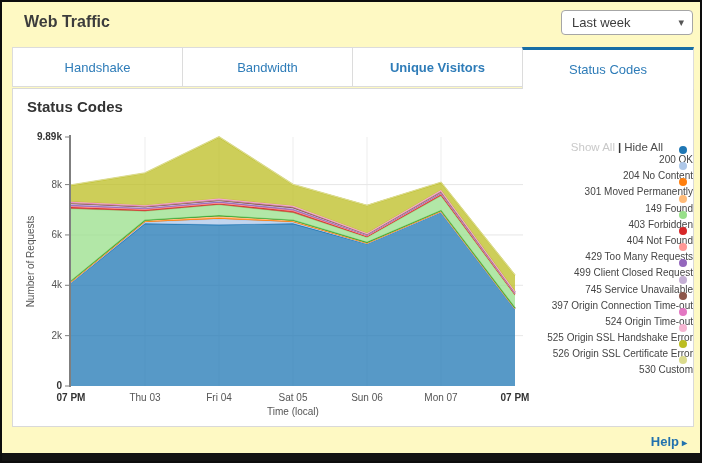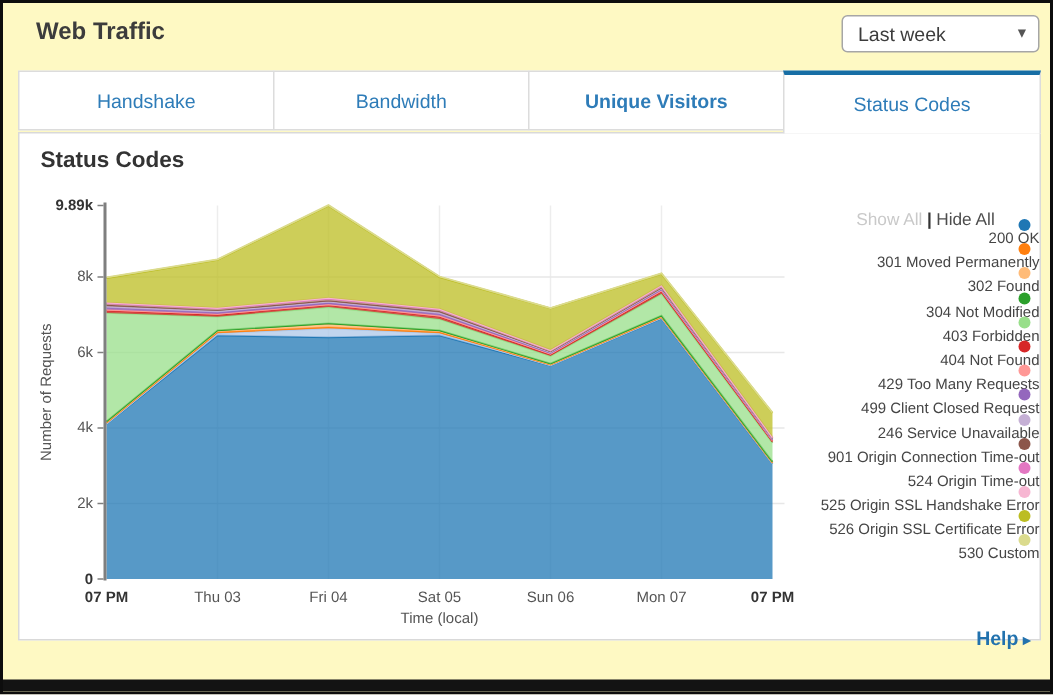--- a/index.html
+++ b/index.html
@@ -26,21 +26,21 @@
   #chart-svg text{font-family:"Liberation Sans",sans-serif;}
   .legend-controls{position:absolute;left:528px;top:35px;width:152px;text-align:center;
     font-size:11.5px;white-space:nowrap;margin-top:17px;}
   .legend-controls .show-all{color:#c9c9c9;cursor:pointer;}
   .legend-controls .sep{color:#333;margin:0 3px;font-weight:bold;}
   .legend-controls .hide-all{color:#4d4d4d;cursor:pointer;}
   #legend-list{position:absolute;left:528px;top:57px;width:152px;margin:0;padding:0;list-style:none;}
   #legend-list li{display:flex;align-items:flex-end;height:16.2px;cursor:pointer;flex-direction:column;}
   #legend-list .dot{width:8px;height:8px;border-radius:50%;margin-right:6px;flex:none;}
   #legend-list .legend-label{font-size:10px;color:#454545;white-space:nowrap;}
-  .help-link{position:absolute;right:13px;top:416px;font-size:13px;font-weight:bold;
+  .help-link{position:absolute;right:13px;top:432px;font-size:13px;font-weight:bold;
     color:#2272ae;cursor:pointer;}
   .help-link .arrow{font-size:10px;margin-left:3px;}
   .bottom-bar{position:absolute;left:0;bottom:0;width:100%;height:8px;background:#131313;}
 </style>
 </head>
 <body>
 
 <div class="screen">
 
   <div class="app-title">Web Traffic</div>
@@ -135,54 +135,54 @@
     <div class="legend-controls">
       <span class="show-all">Show All</span><span class="sep">|</span><span class="hide-all">Hide All</span>
     </div>
 
     <ul id="legend-list">
         <li>
           <span class="dot" style="background: rgb(31, 119, 180);"></span>
           <span class="legend-label">200 OK</span>
         </li>
         <li>
+          <span class="dot" style="background: rgb(174, 199, 232);"></span>
+          <span class="legend-label">204 No Content</span>
+        </li>
+        <li>
           <span class="dot" style="background: rgb(255, 127, 14);"></span>
           <span class="legend-label">301 Moved Permanently</span>
         </li>
         <li>
           <span class="dot" style="background: rgb(255, 187, 120);"></span>
-          <span class="legend-label">302 Found</span>
-        </li>
-        <li>
-          <span class="dot" style="background: rgb(44, 160, 44);"></span>
-          <span class="legend-label">304 Not Modified</span>
+          <span class="legend-label">149 Found</span>
         </li>
         <li>
           <span class="dot" style="background: rgb(152, 223, 138);"></span>
           <span class="legend-label">403 Forbidden</span>
         </li>
         <li>
           <span class="dot" style="background: rgb(214, 39, 40);"></span>
           <span class="legend-label">404 Not Found</span>
         </li>
         <li>
           <span class="dot" style="background: rgb(255, 152, 150);"></span>
           <span class="legend-label">429 Too Many Requests</span>
         </li>
         <li>
           <span class="dot" style="background: rgb(148, 103, 189);"></span>
           <span class="legend-label">499 Client Closed Request</span>
         </li>
         <li>
           <span class="dot" style="background: rgb(197, 176, 213);"></span>
-          <span class="legend-label">246 Service Unavailable</span>
+          <span class="legend-label">745 Service Unavailable</span>
         </li>
         <li>
           <span class="dot" style="background: rgb(140, 86, 75);"></span>
-          <span class="legend-label">901 Origin Connection Time-out</span>
+          <span class="legend-label">397 Origin Connection Time-out</span>
         </li>
         <li>
           <span class="dot" style="background: rgb(227, 119, 194);"></span>
           <span class="legend-label">524 Origin Time-out</span>
         </li>
         <li>
           <span class="dot" style="background: rgb(247, 182, 210);"></span>
           <span class="legend-label">525 Origin SSL Handshake Error</span>
         </li>
         <li>

